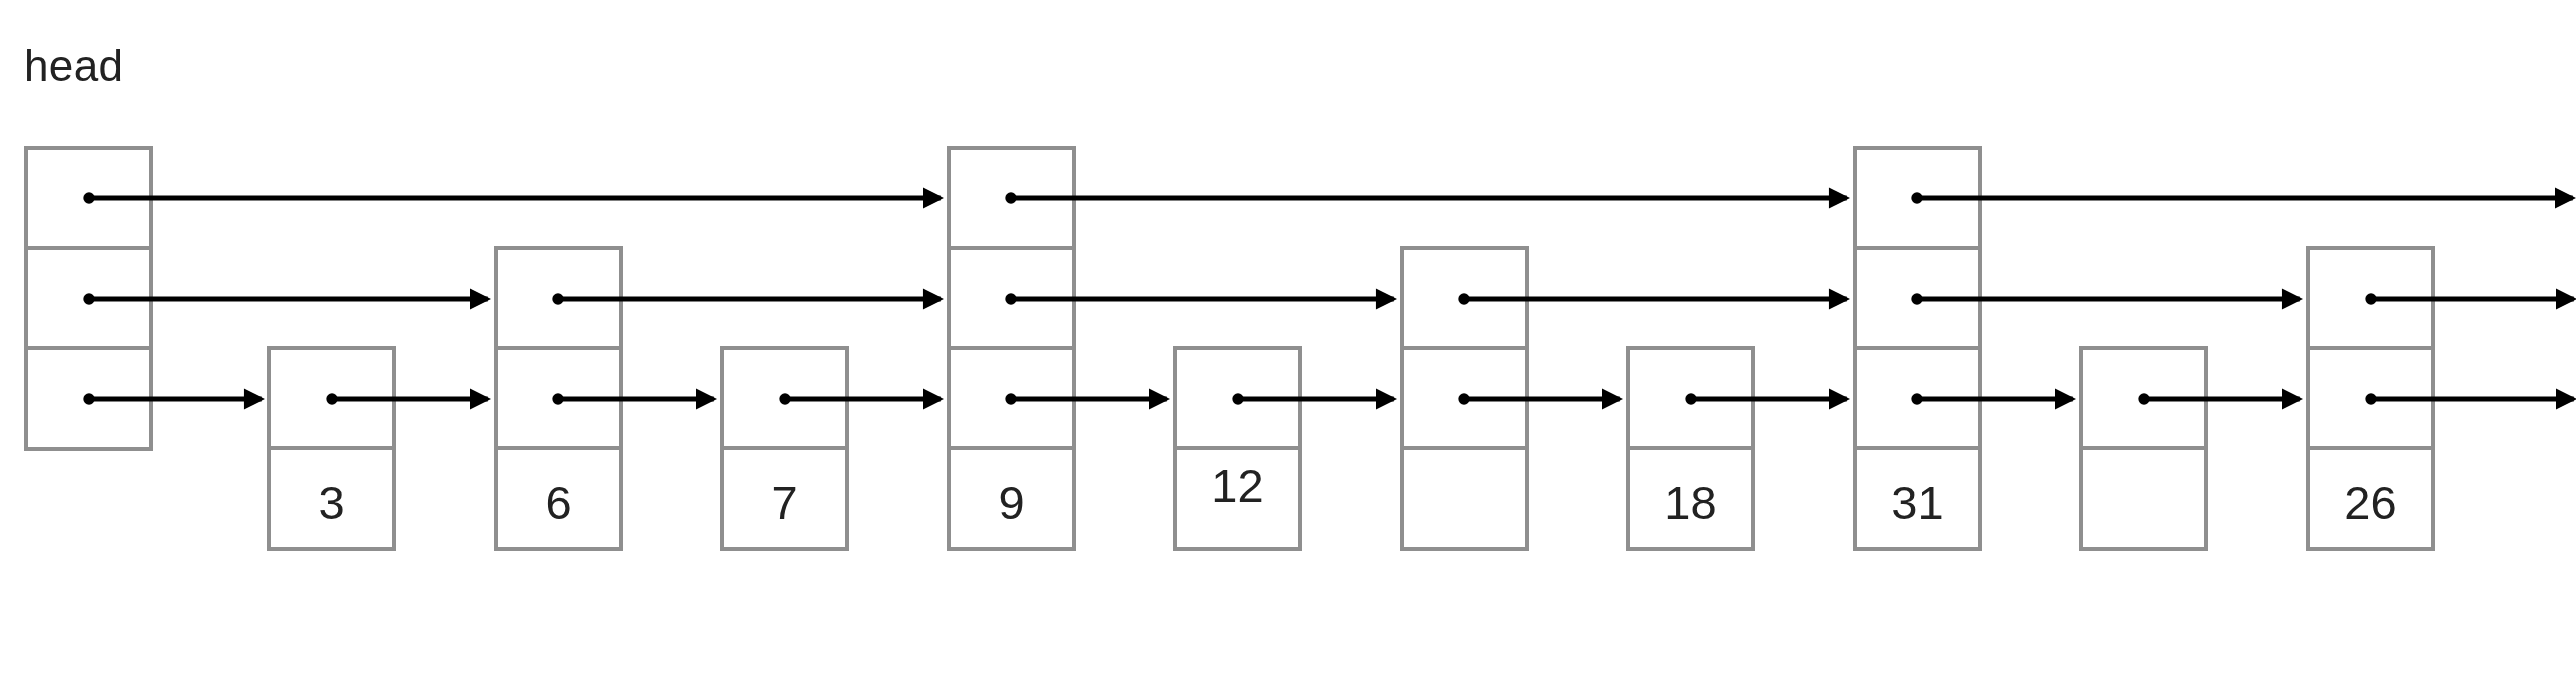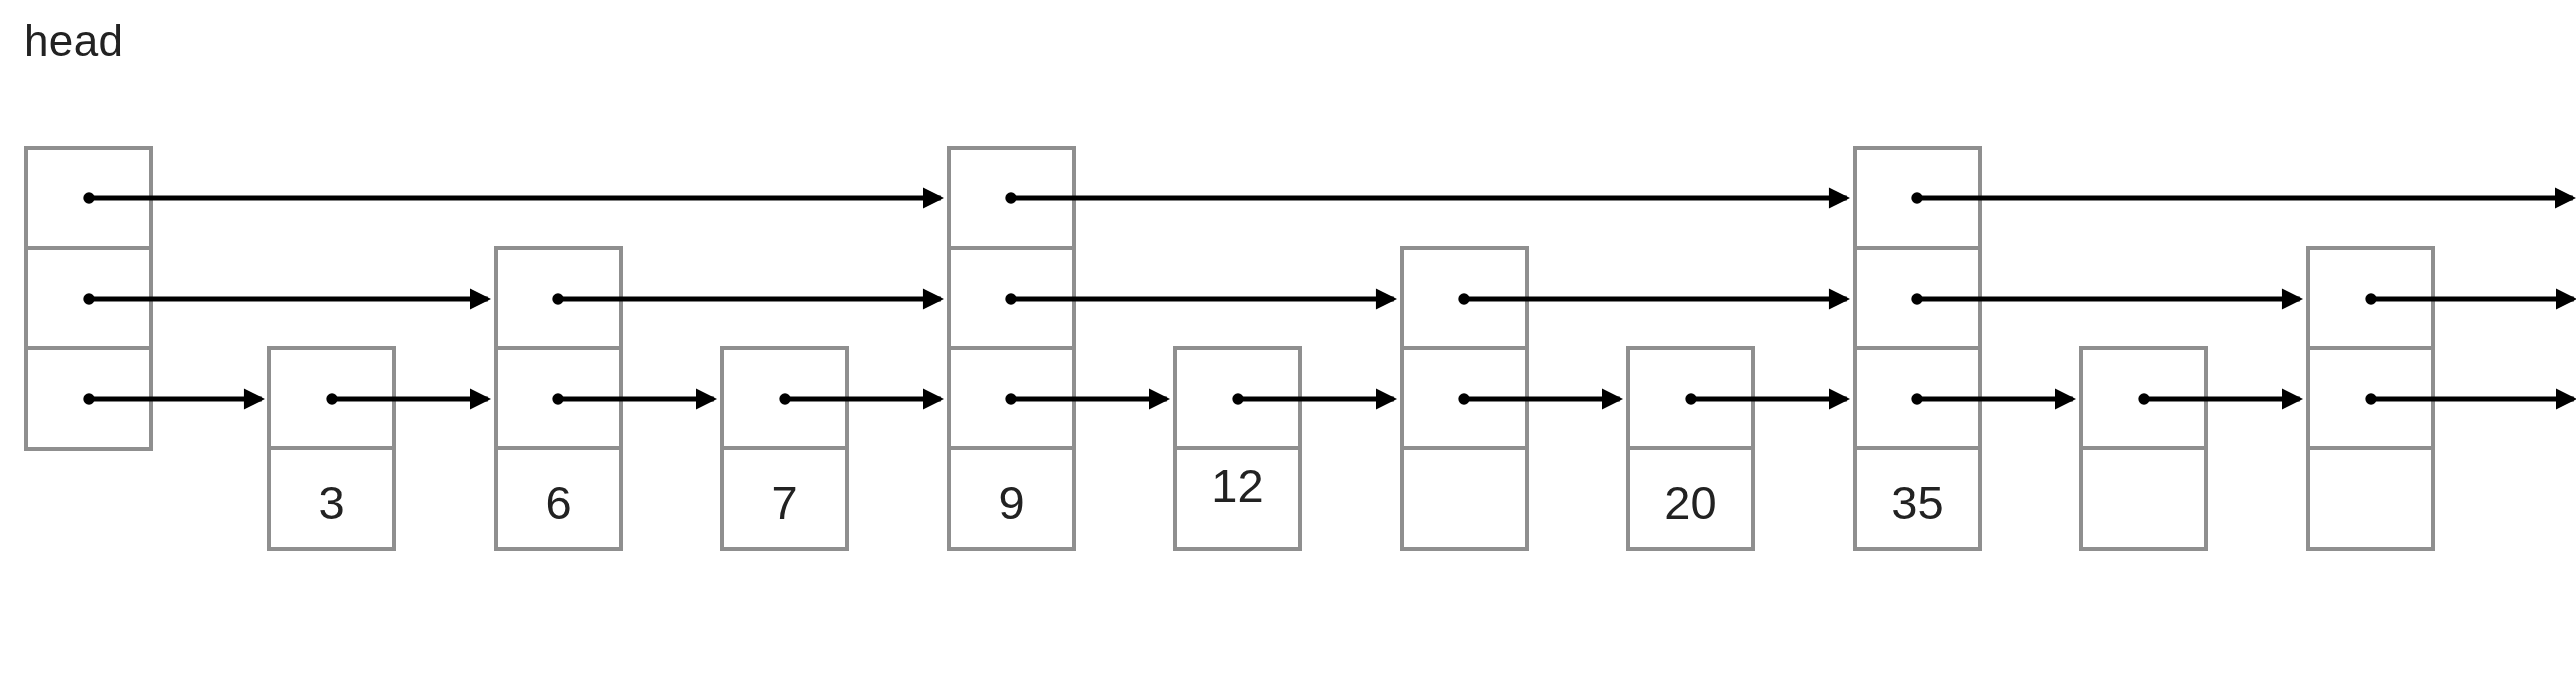--- a/index.html
+++ b/index.html
@@ -42,21 +42,21 @@
   }
   svg.arrow {
     position: absolute;
     overflow: visible;
   }
 </style>
 </head>
 <body>
 
 <div class="canvas" id="canvas">
-  <div class="label" id="headLabel" style="left:24px; top:16px;">head</div>
+  <div class="label" id="headLabel" style="left:24px; top:41px;">head</div>
 <div class="tower" style="left: 24px; top: 146px;">
       <div class="cell"></div>
       <div class="cell"></div>
       <div class="cell"></div>
     </div>
     <div class="tower" style="left: 267px; top: 346px;">
       <div class="cell"></div>
       <div class="cell"></div>
     </div>
     <div class="value-label" style="left: 267px; top: 475px;">3</div>
@@ -85,37 +85,38 @@
     <div class="value-label" style="left: 1173px; top: 458px;">12</div>
     <div class="tower" style="left: 1400px; top: 246px;">
       <div class="cell"></div>
       <div class="cell"></div>
       <div class="cell"></div>
     </div>
     <div class="tower" style="left: 1626px; top: 346px;">
       <div class="cell"></div>
       <div class="cell"></div>
     </div>
-    <div class="value-label" style="left: 1626px; top: 475px;">20</div>
+    <div class="value-label" style="left: 1626px; top: 475px;">18</div>
     <div class="tower" style="left: 1853px; top: 146px;">
       <div class="cell"></div>
       <div class="cell"></div>
       <div class="cell"></div>
       <div class="cell"></div>
     </div>
-    <div class="value-label" style="left: 1853px; top: 475px;">35</div>
+    <div class="value-label" style="left: 1853px; top: 475px;">31</div>
     <div class="tower" style="left: 2079px; top: 346px;">
       <div class="cell"></div>
       <div class="cell"></div>
     </div>
     <div class="tower" style="left: 2306px; top: 246px;">
       <div class="cell"></div>
       <div class="cell"></div>
       <div class="cell"></div>
     </div>
+    <div class="value-label" style="left: 2306px; top: 475px;">26</div>
     <svg class="arrow" width="176" height="26" style="left: 89px; top: 386px;" viewBox="0 0 217 32">
       <circle cx="0" cy="16" r="7" fill="#000"></circle>
       <line x1="0" y1="16" x2="213" y2="16" stroke="#000" stroke-width="6"></line>
       <polygon points="217,16 191,3 191,29" fill="#000"></polygon>
     </svg>
     <svg class="arrow" width="159" height="26" style="left: 332px; top: 386px;" viewBox="0 0 197 32">
       <circle cx="0" cy="16" r="7" fill="#000"></circle>
       <line x1="0" y1="16" x2="193" y2="16" stroke="#000" stroke-width="6"></line>
       <polygon points="197,16 171,3 171,29" fill="#000"></polygon>
     </svg>

